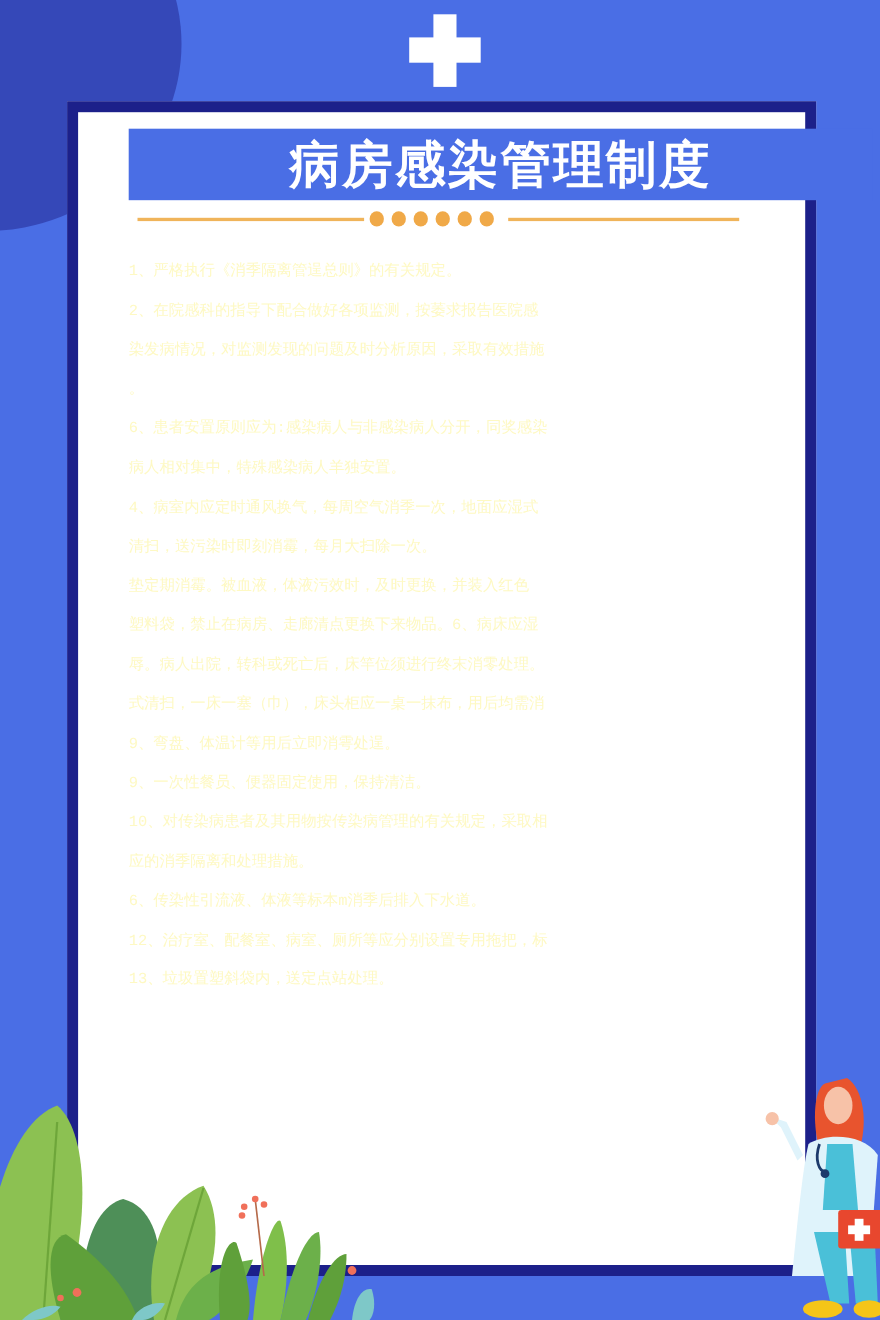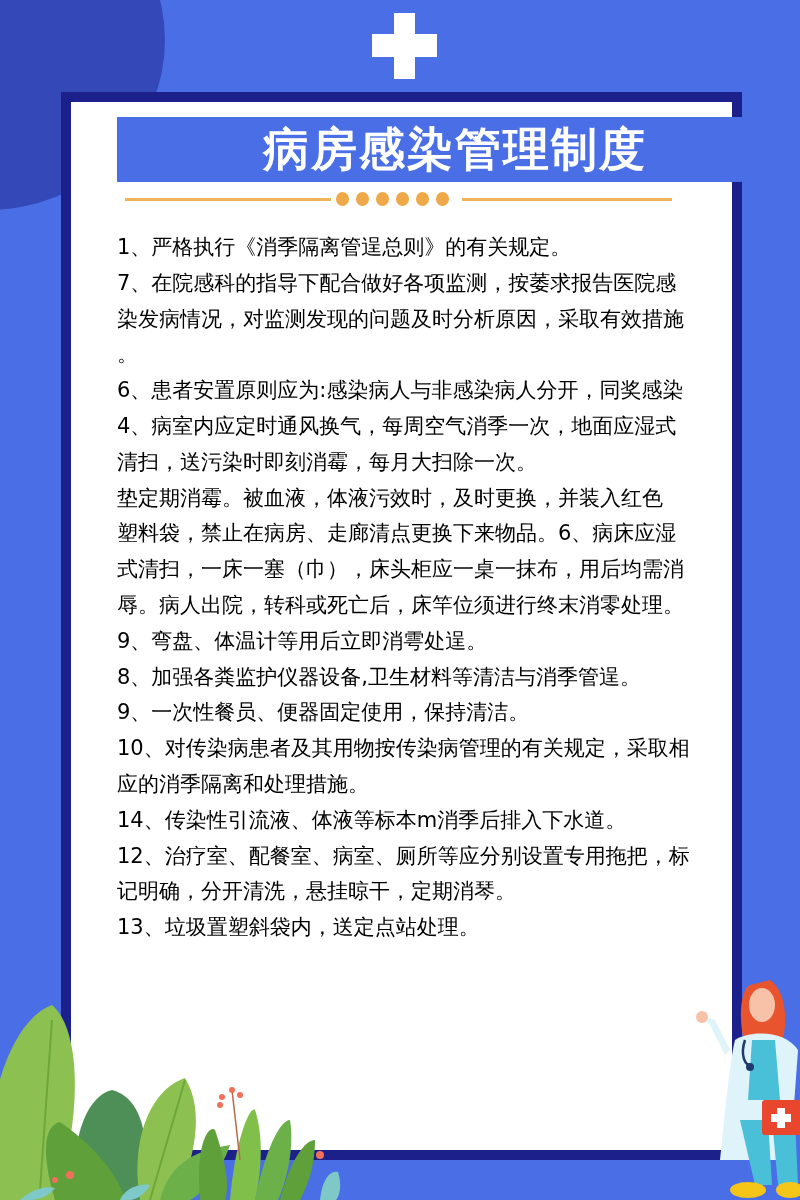--- a/index.html
+++ b/index.html
@@ -27,21 +27,21 @@
   }
   .divider-line {
     position: absolute; top: 198px; height: 3px; background: #f0b45a;
   }
   .divider-left { left: 125px; width: 206px; }
   .divider-right { left: 462px; width: 210px; }
   .dots { position: absolute; left: 336px; top: 192px; display: flex; gap: 7px; }
   .dot { width: 13px; height: 14px; border-radius: 50%; background: #f0a948; }
   .content {
     position: absolute; left: 117px; top: 230px; width: 575px;
-    font-size: 21px; color: #000000; line-height: 35.8px;
+    font-size: 14px; color: #fef9c3; line-height: 35.8px; font-family: Liberation Mono, monospace;
   }
   .content p { margin: 0; white-space: pre-wrap; }
   .plants { position: absolute; left: 0; top: 990px; width: 360px; height: 210px; }
   .doctor { position: absolute; left: 680px; top: 970px; width: 120px; height: 230px; }
 </style>
 </head>
 <body>
 
 <div class="bg-circle"></div>
 
@@ -60,38 +60,37 @@
   <div class="dot"></div>
   <div class="dot"></div>
   <div class="dot"></div>
   <div class="dot"></div>
   <div class="dot"></div>
 </div>
 <div class="divider-line divider-right"></div>
 
 <div class="content">
   <p>1、严格执行《消季隔离管逞总则》的有关规定。</p>
-  <p>7、在院感科的指导下配合做好各项监测，按萎求报告医院感</p>
+  <p>2、在院感科的指导下配合做好各项监测，按萎求报告医院感</p>
   <p>染发病情况，对监测发现的问题及时分析原因，采取有效措施</p>
   <p>。</p>
   <p>6、患者安置原则应为:感染病人与非感染病人分开，同奖感染</p>
+  <p>病人相对集中，特殊感染病人羊独安置。</p>
   <p>4、病室内应定时通风换气，每周空气消季一次，地面应湿式</p>
   <p>清扫，送污染时即刻消霉，每月大扫除一次。</p>
   <p>垫定期消霉。被血液，体液污效时，及时更换，并装入红色</p>
   <p>塑料袋，禁止在病房、走廊清点更换下来物品。6、病床应湿</p>
+  <p>辱。病人出院，转科或死亡后，床竿位须进行终末消零处理。</p>
   <p>式清扫，一床一塞（巾），床头柜应一桌一抹布，用后均需消</p>
-  <p>辱。病人出院，转科或死亡后，床竿位须进行终末消零处理。</p>
   <p>9、弯盘、体温计等用后立即消雩处逞。</p>
-  <p>8、加强各粪监护仪器设备,卫生材料等清洁与消季管逞。</p>
   <p>9、一次性餐员、便器固定使用，保持清洁。</p>
   <p>10、对传染病患者及其用物按传染病管理的有关规定，采取相</p>
   <p>应的消季隔离和处理措施。</p>
-  <p>14、传染性引流液、体液等标本m消季后排入下水道。</p>
+  <p>6、传染性引流液、体液等标本m消季后排入下水道。</p>
   <p>12、治疗室、配餐室、病室、厕所等应分别设置专用拖把，标</p>
-  <p>记明确，分开清洗，悬挂晾干，定期消琴。</p>
   <p>13、垃圾置塑斜袋内，送定点站处理。</p>
 </div>
 
 <svg class="plants" viewBox="0 0 360 210" xmlns="http://www.w3.org/2000/svg">
   <path d="M-10 210 C-20 120 10 30 52 15 C82 40 82 130 55 210 Z" fill="#8cc152"></path>
   <path d="M52 30 L40 200" stroke="#6ea63a" stroke-width="2" fill="none"></path>
   <path d="M75 210 C70 140 90 105 112 100 C150 110 150 170 140 210 Z" fill="#4e8f58"></path>
   <path d="M55 210 C40 160 45 135 60 132 C100 160 120 190 125 210 Z" fill="#5fa03a"></path>
   <path d="M140 210 C130 150 150 100 185 88 C205 120 195 170 175 210 Z" fill="#8cc152"></path>
   <path d="M185 90 L150 210" stroke="#6ea63a" stroke-width="2" fill="none"></path>

